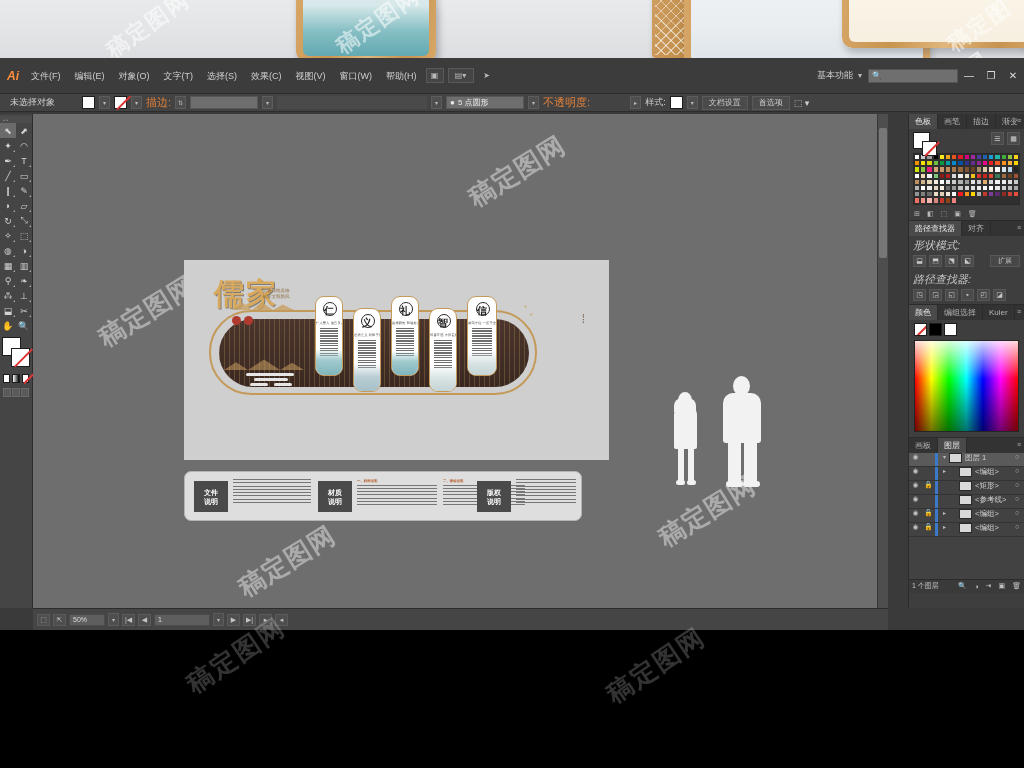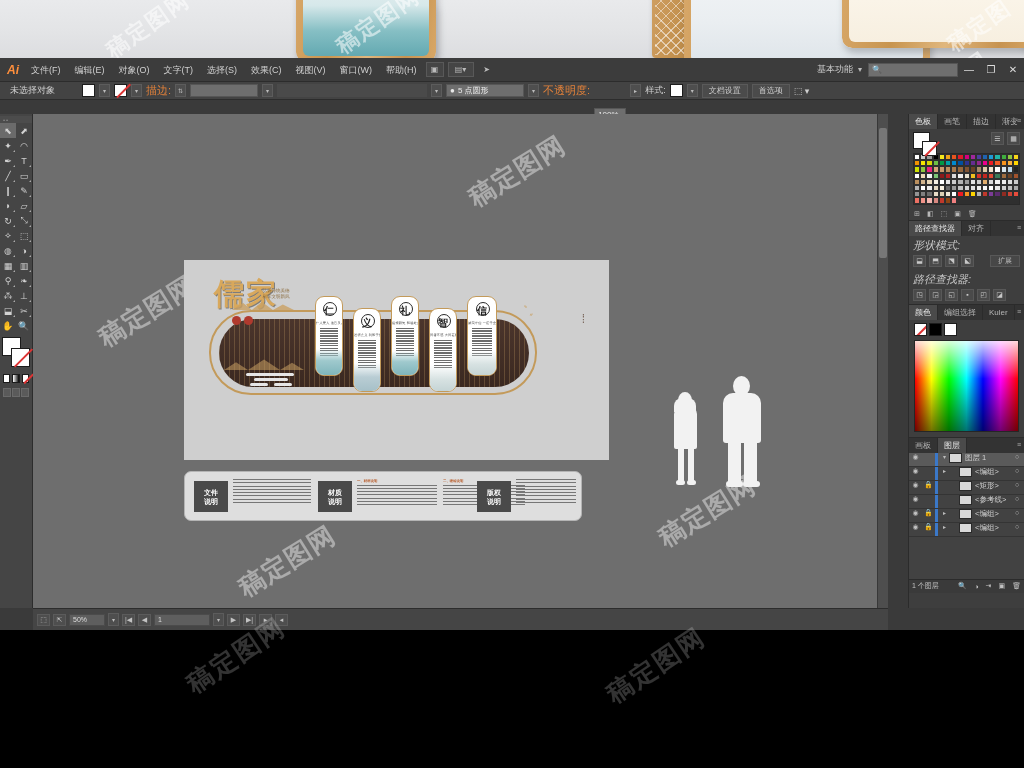--- a/index.html
+++ b/index.html
@@ -30,21 +30,21 @@
         repeating-linear-gradient(45deg, rgba(255,255,255,.5) 0 1px, transparent 1px 7px),
         repeating-linear-gradient(-45deg, rgba(255,255,255,.5) 0 1px, transparent 1px 7px);
       }
   .strip-wm { position:absolute; color:rgba(255,255,255,.55); font-size:22px;
       transform:rotate(-35deg); font-weight:bold; letter-spacing:2px; }
 
   
   .ai-win { position:absolute; left:0; top:58px; width:1024px; height:572px; background:#3a3a3a; }
 
   
-  .menubar { display:flex; align-items:center; height:24px; background:#3c3c3c;
+  .menubar { display:flex; align-items:center; height:36px; background:#3c3c3c;
       border-bottom:1px solid #2c2c2c; padding-left:2px; }
   .ai-logo { width:22px; height:18px; line-height:18px; text-align:center;
       color:#ff8f3c; font-weight:bold; font-size:12px; font-style:italic; }
   .menu-item { padding:0 7px; height:18px; line-height:18px; color:#cfcfcf; font-size:9px; white-space:nowrap; }
   .mb-spacer { flex:1; }
   .mb-btn { width:18px; height:15px; margin:0 2px; border:1px solid #595959; background:#454545;
       display:flex; align-items:center; justify-content:center; }
   .mb-icn { font-size:8px; color:#bbb; }
   .ws-label { font-size:9px; color:#cfcfcf; padding:0 5px; }
   .search-box { width:90px; height:14px; background:#6f6f6f; border:1px solid #555;

